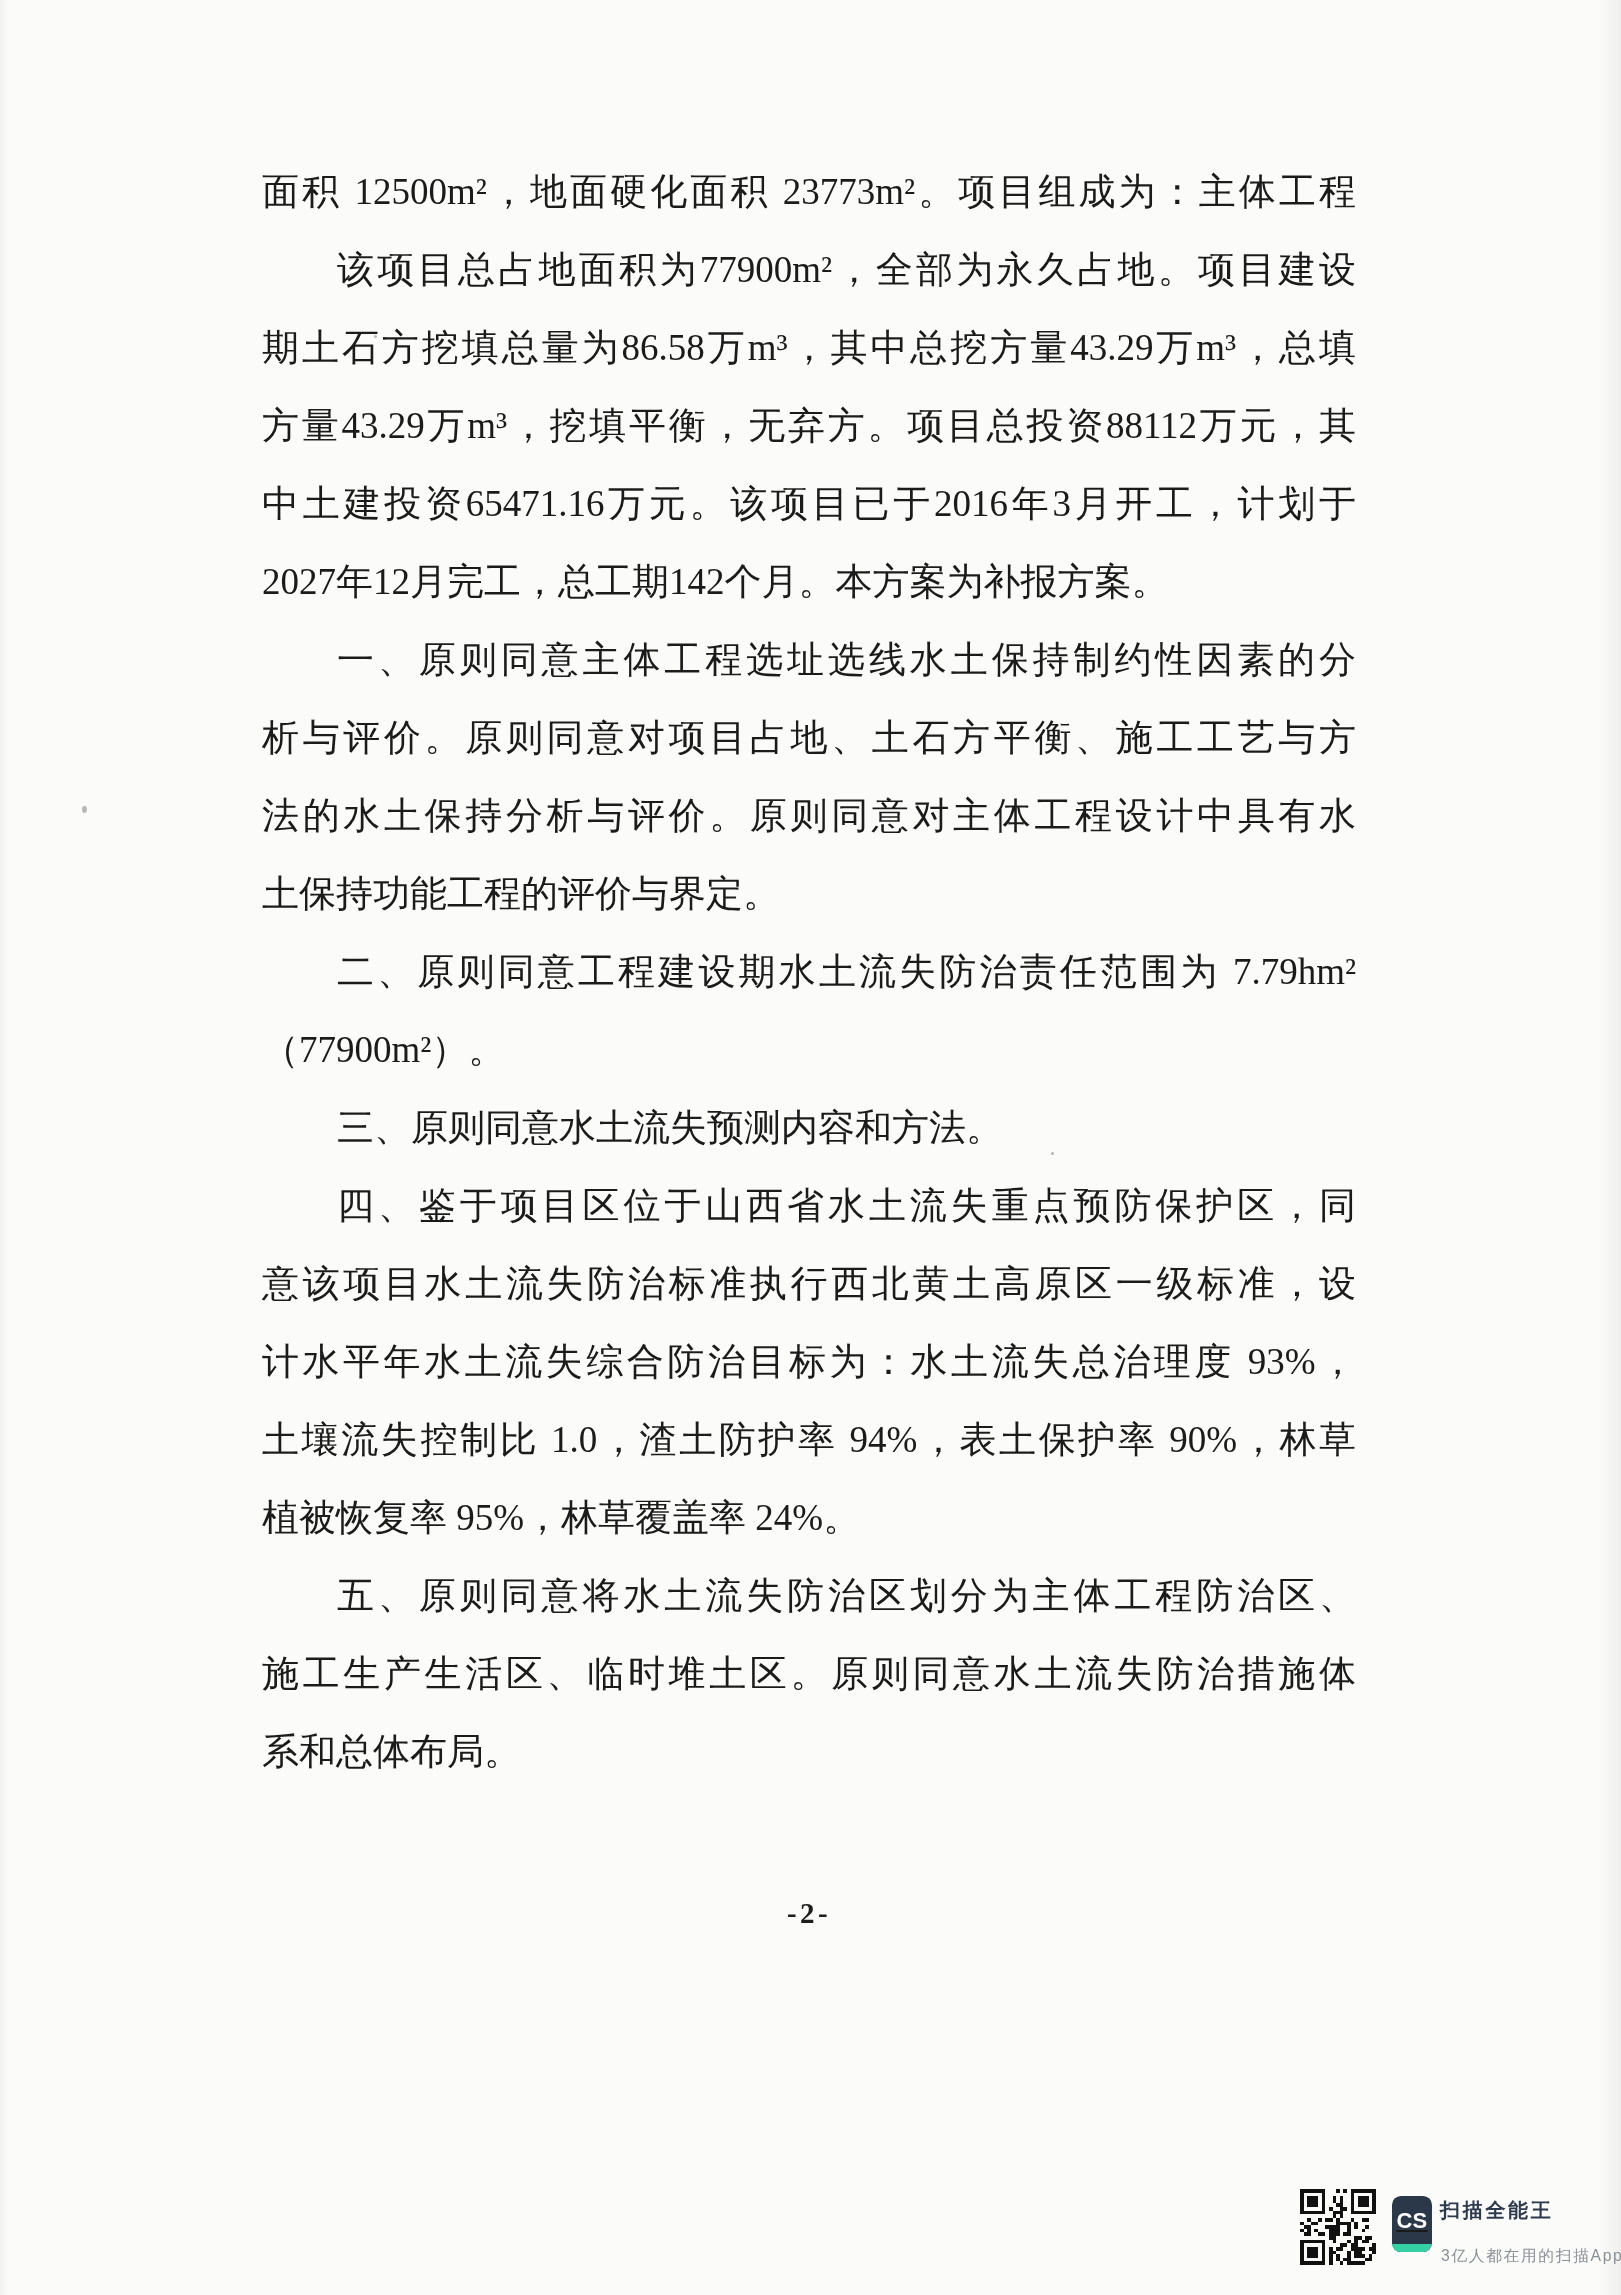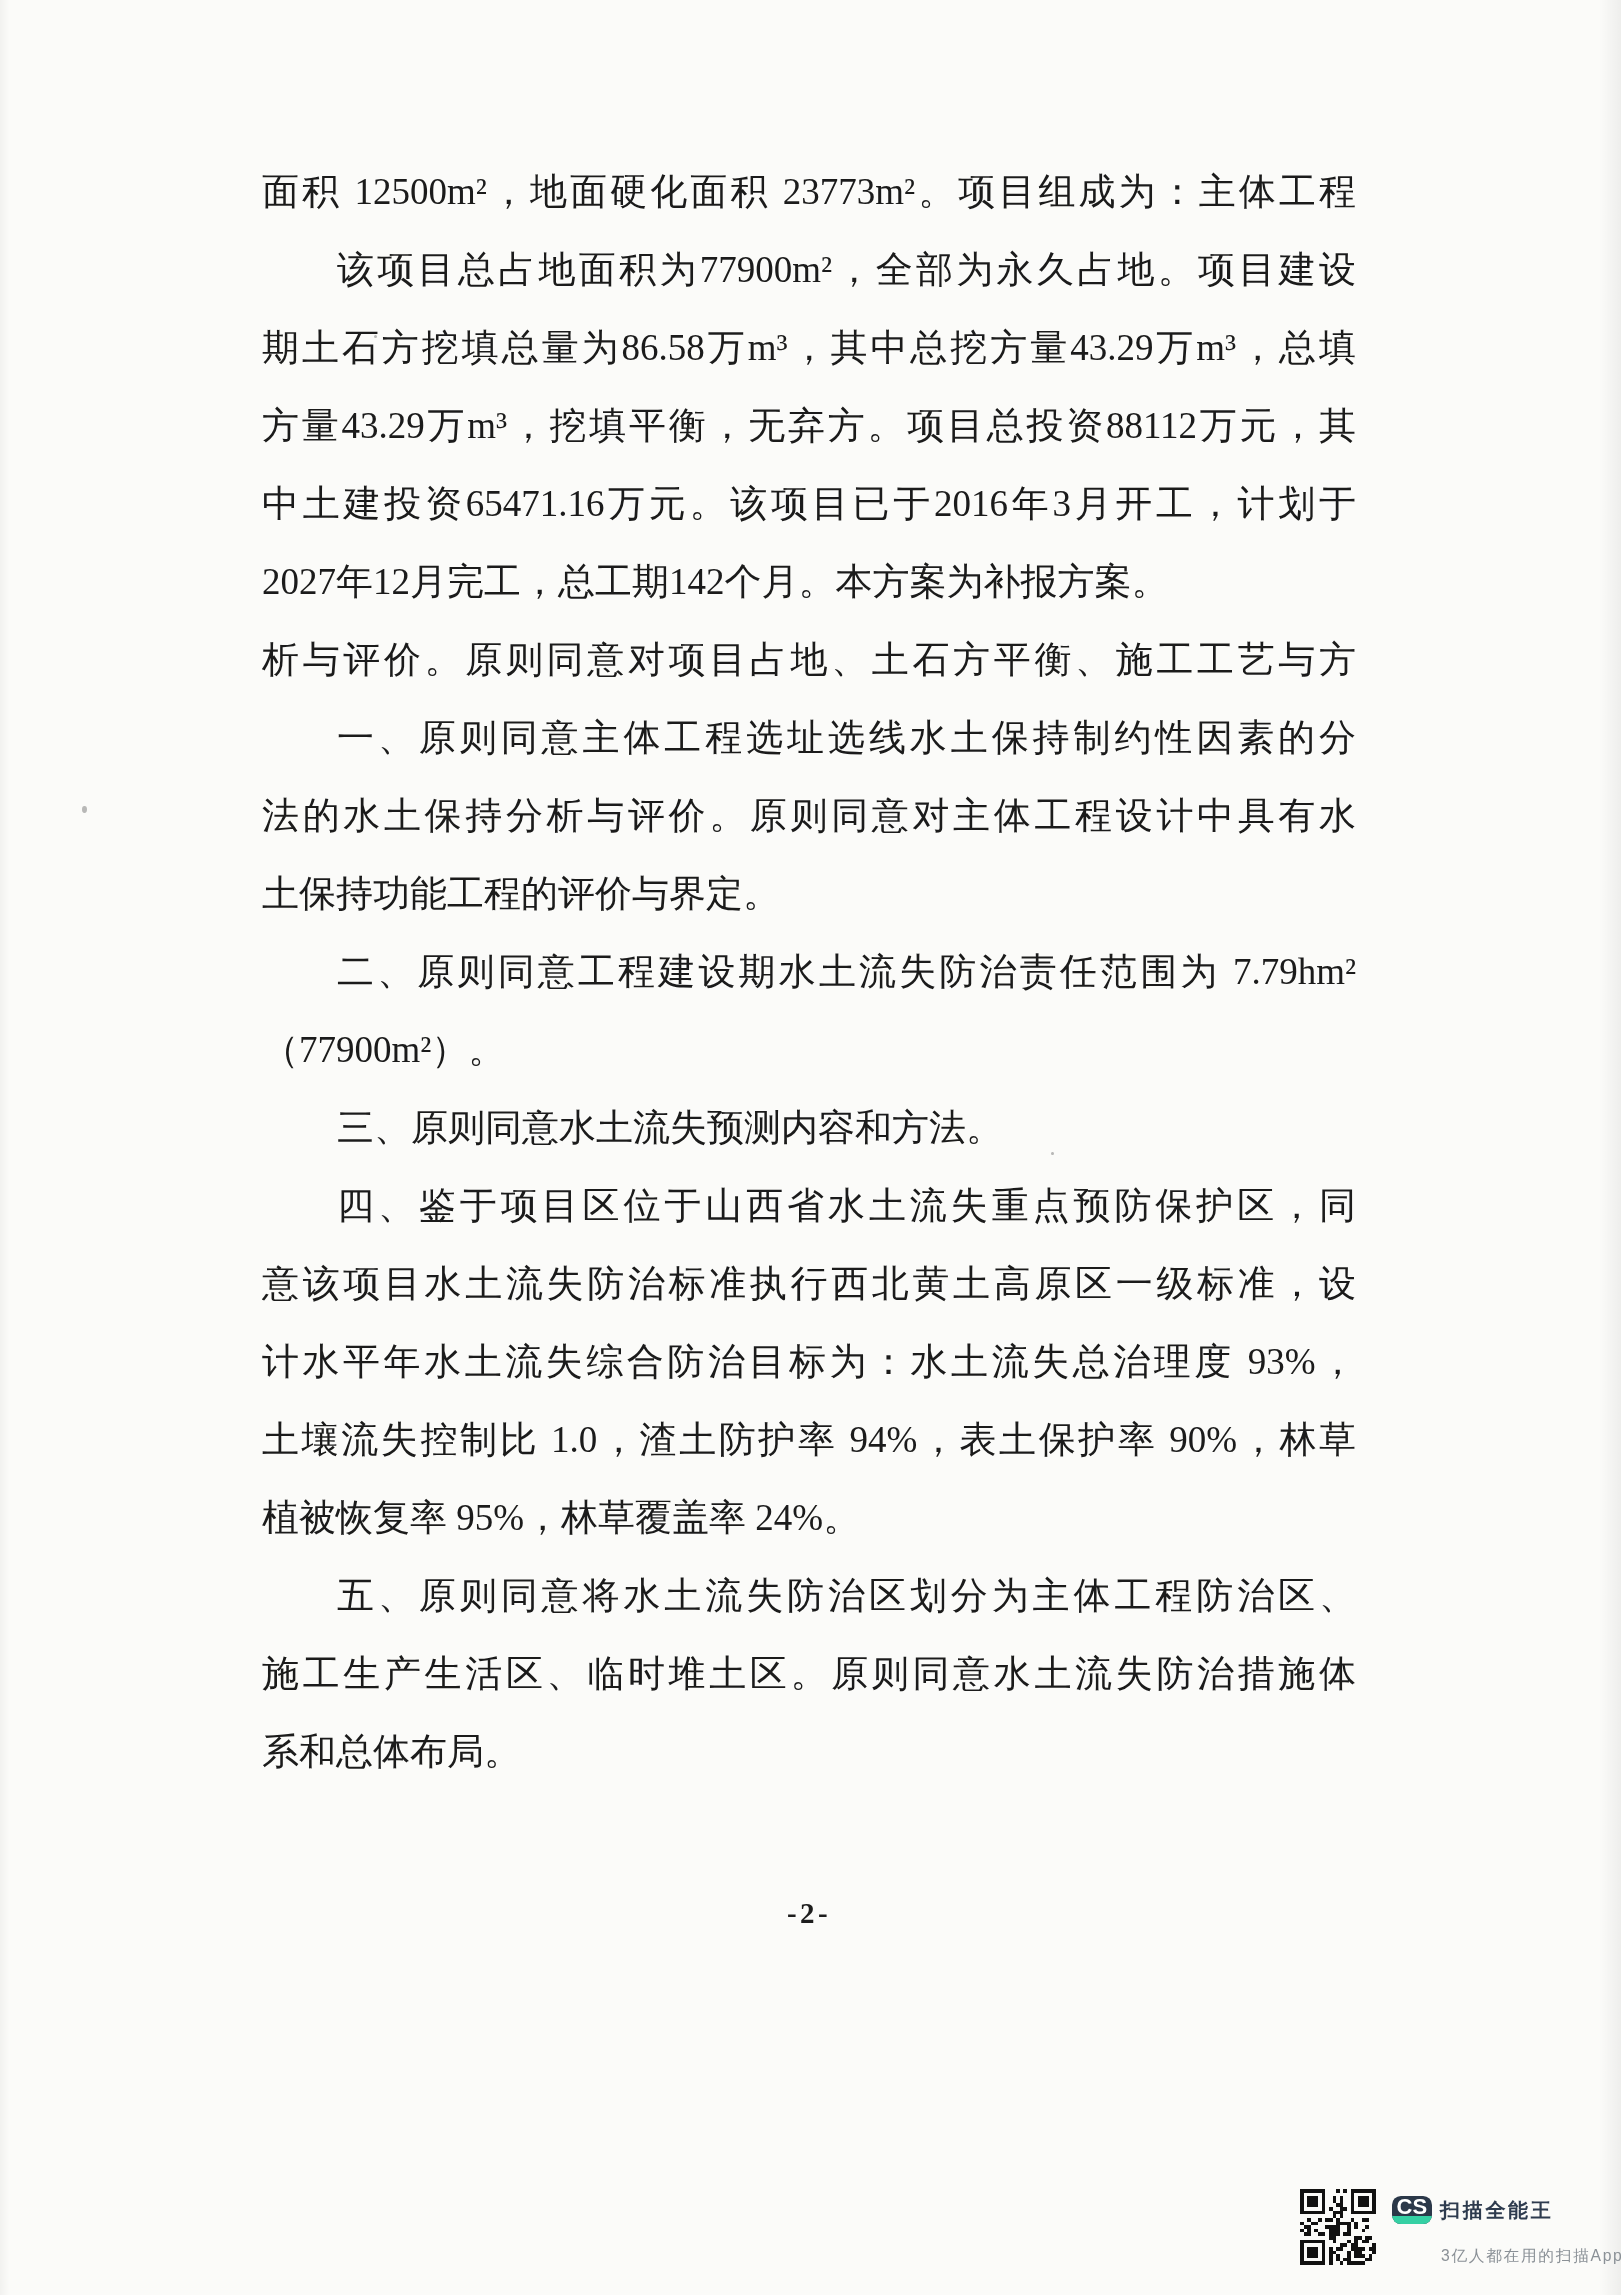--- a/index.html
+++ b/index.html
@@ -35,21 +35,21 @@
     position:absolute;left:262px;top:1897px;width:1094px;
     text-align:center;font-size:29px;letter-spacing:3.4px;
     font-weight:bold;color:#1d1d1d;
   }
 
   
   .watermark{position:absolute;left:1300px;top:2189px;width:286px;height:82px;}
   .qr{position:absolute;left:0;top:0;width:76px;height:76px;}
   .qr svg{width:100%;height:100%;}
   .cs-logo{
-    position:absolute;left:92px;top:6.8px;width:40px;height:28px;
+    position:absolute;left:92px;top:6.8px;width:40px;height:56px;
     border-radius:8.9px;background:#2b3849;overflow:hidden;
     display:flex;align-items:center;justify-content:center;text-decoration:underline;
   }
   .cs-logo .band{position:absolute;left:0;right:0;bottom:0;height:8.2px;background:#35d0a4;}
   .cs-logo .cs{
     color:#ffffff;font-family:"Liberation Sans","DejaVu Sans",sans-serif;
     font-weight:bold;font-size:22px;margin-top:-5.5px;letter-spacing:0.3px;
   }
   .app-name{
     position:absolute;left:140px;top:8.2px;
@@ -73,22 +73,22 @@
   <div class="speck s2"></div>
   <div class="speck s3"></div>
 
   <div class="doc-body">
     <div class="ln j">面积 12500m²，地面硬化面积 23773m²。项目组成为：主体工程</div>
     <div class="ln j ind">该项目总占地面积为77900m²，全部为永久占地。项目建设</div>
     <div class="ln j">期土石方挖填总量为86.58万m³，其中总挖方量43.29万m³，总填</div>
     <div class="ln j">方量43.29万m³，挖填平衡，无弃方。项目总投资88112万元，其</div>
     <div class="ln j">中土建投资65471.16万元。该项目已于2016年3月开工，计划于</div>
     <div class="ln">2027年12月完工，总工期142个月。本方案为补报方案。</div>
+    <div class="ln j ind">一、原则同意主体工程选址选线水土保持制约性因素的分</div>
     <div class="ln j">析与评价。原则同意对项目占地、土石方平衡、施工工艺与方</div>
-    <div class="ln j ind">一、原则同意主体工程选址选线水土保持制约性因素的分</div>
     <div class="ln j">法的水土保持分析与评价。原则同意对主体工程设计中具有水</div>
     <div class="ln">土保持功能工程的评价与界定。</div>
     <div class="ln j ind">二、原则同意工程建设期水土流失防治责任范围为 7.79hm²</div>
     <div class="ln">（77900m²）。</div>
     <div class="ln ind">三、原则同意水土流失预测内容和方法。</div>
     <div class="ln j ind">四、鉴于项目区位于山西省水土流失重点预防保护区，同</div>
     <div class="ln j">意该项目水土流失防治标准执行西北黄土高原区一级标准，设</div>
     <div class="ln j">计水平年水土流失综合防治目标为：水土流失总治理度 93%，</div>
     <div class="ln j">土壤流失控制比 1.0，渣土防护率 94%，表土保护率 90%，林草</div>
     <div class="ln">植被恢复率 95%，林草覆盖率 24%。</div>

